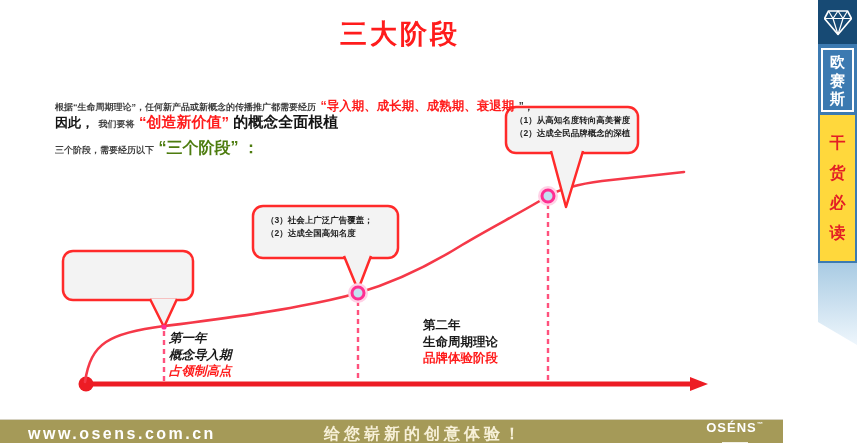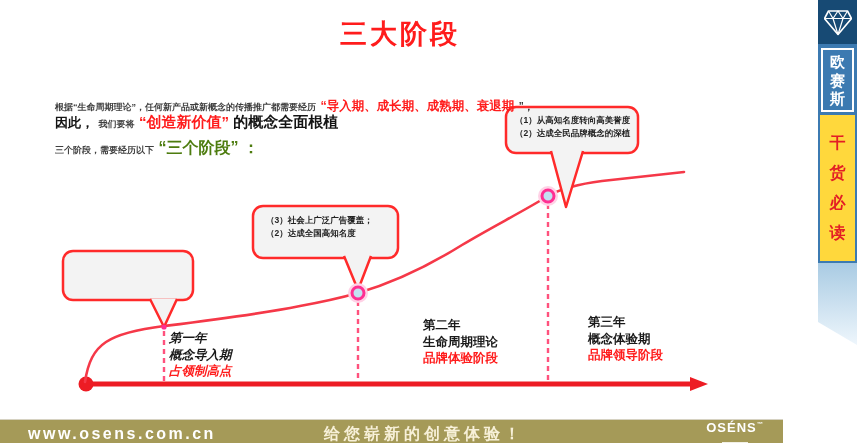--- a/index.html
+++ b/index.html
@@ -130,25 +130,20 @@
   <div class="abs stage" style="left:169px;top:330px;font-style:italic;">
     <div>第一年</div>
     <div>概念导入期</div>
     <div class="goal">占领制高点</div>
   </div>
   <div class="abs stage" style="left:391px;top:317px;margin-left:32px;">
     <div>第二年</div>
     <div>生命周期理论</div>
     <div class="goal">品牌体验阶段</div>
   </div>
-  <div class="abs stage" style="left:588px;top:314px;">
-    <div>第三年</div>
-    <div>概念体验期</div>
-    <div class="goal">品牌领导阶段</div>
-  </div>
 
   <div class="abs ribbon">
     <div class="ribbon-top">
       <svg width="28" height="30" viewBox="0 0 28 30">
         <path d="M4.5,4 L23.5,4 L27.5,11.5 L14,27.5 L0.5,11.5 Z" fill="none" stroke="#ffffff" stroke-width="1.6" stroke-linejoin="round"></path>
         <path d="M0.5,11.5 L27.5,11.5 M4.5,4 L9,11.5 L14,27.5 M23.5,4 L19,11.5 L14,27.5 M9,11.5 L14,4 L19,11.5" fill="none" stroke="#ffffff" stroke-width="1.2" stroke-linejoin="round"></path>
       </svg>
     </div>
     <div class="ribbon-blue">
       <div class="brand-frame">

